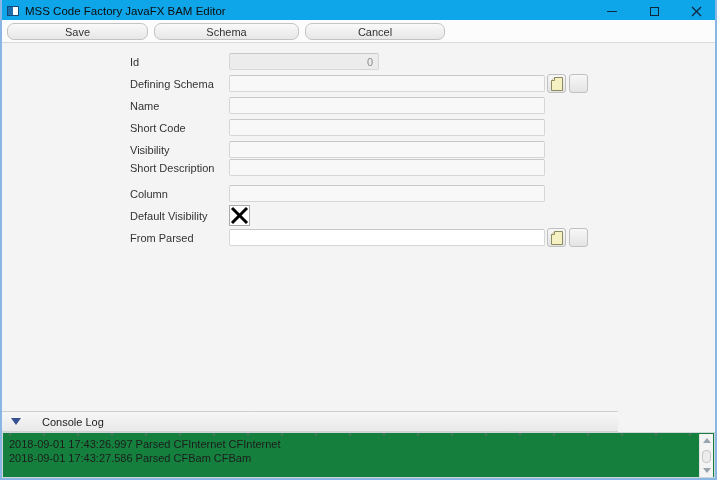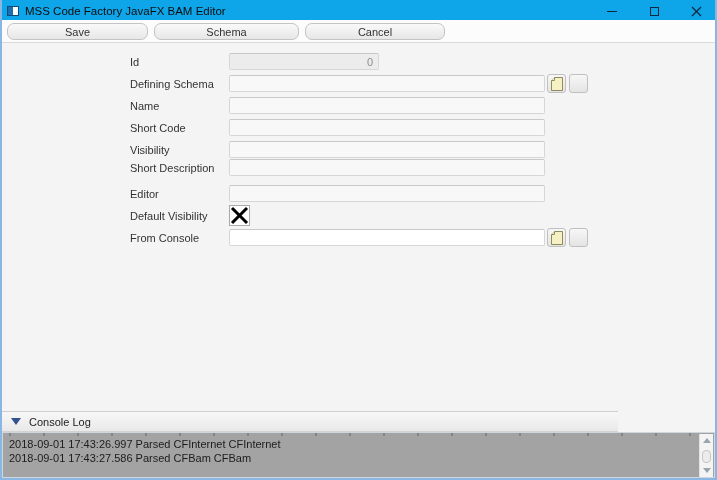--- a/index.html
+++ b/index.html
@@ -35,25 +35,25 @@
   .mini-btn{position:absolute;top:-1px;width:19px;height:19px;box-sizing:border-box;padding:0;
             background:linear-gradient(#f7f7f7,#e4e4e4);border:1px solid #c0c0c0;border-radius:3px;
             display:flex;align-items:center;justify-content:center;cursor:pointer;}
   .mini-btn.doc{left:545px;}
   .mini-btn.blank{left:567px;}
   .checkbox{position:absolute;left:227px;top:-2px;width:21px;height:21px;background:#ffffff;
             border:1px solid #aaaaaa;box-sizing:border-box;display:flex;align-items:center;justify-content:center;cursor:pointer;}
   
   .console-header{position:absolute;left:0;top:411px;width:616px;height:21px;
                   background:linear-gradient(#f7f7f7,#e9e9e9);border-top:1px solid #cfcfcf;
-                  border-bottom:1px solid #d2d2d2;box-sizing:border-box;display:flex;align-items:center;cursor:pointer;}
+                  border-bottom:1px solid #d2d2d2;box-sizing:border-box;display:flex;align-items:center;cursor:pointer;gap:13px;}
   .tri{width:0;height:0;margin-left:9px;border-left:5px solid transparent;border-right:5px solid transparent;
        border-top:7px solid #35508f;}
   .console-title{margin-left:8px;font-size:11px;color:#222;}
-  .console-area{position:absolute;left:0;top:432px;width:713px;height:46px;background:#a3a3a3;
+  .console-area{position:absolute;left:0;top:432px;width:713px;height:46px;background:#15803d;
                 border:1px solid #cfd6dc;box-sizing:border-box;overflow:hidden;}
   .clipped-line{height:3px;margin:0 10px 1px 6px;overflow:hidden;opacity:.55;
                 background:repeating-linear-gradient(90deg,#6b6b6b 0 2px,transparent 2px 34px);}
   .log-line{margin-left:6px;font-size:11px;line-height:14px;color:#1c1c1c;white-space:nowrap;}
   .vscroll{position:absolute;right:1px;top:1px;width:14px;height:43px;background:#f4f4f4;
            border-left:1px solid #e2e2e2;box-sizing:border-box;cursor:pointer;}
   .arr{position:absolute;left:3px;width:0;height:0;border-left:4px solid transparent;border-right:4px solid transparent;}
   .arr.up{top:4px;border-bottom:5px solid #9aa4ad;}
   .arr.down{bottom:4px;border-top:5px solid #9aa4ad;}
   .thumb{position:absolute;left:2px;top:16px;width:9px;height:13px;background:#ececec;
@@ -115,34 +115,34 @@
       </div>
       <div class="form-row" style="top: 98px;">
         <span class="f-label">Visibility</span>
         <input type="text" class="tf" style="">
       </div>
       <div class="form-row" style="top: 116px;">
         <span class="f-label">Short Description</span>
         <input type="text" class="tf" style="">
       </div>
       <div class="form-row" style="top: 142px;">
-        <span class="f-label">Editor</span>
+        <span class="f-label">Column</span>
         <input type="text" class="tf" style="">
       </div>
       <div class="form-row" style="top: 164px; text-decoration: underline;">
         <span class="f-label">Default Visibility</span>
         <div class="checkbox">
           <svg width="19" height="19" viewBox="0 0 19 19">
             <line x1="2" y1="2" x2="17" y2="17" stroke="#000" stroke-width="3"></line>
             <line x1="17" y1="2" x2="2" y2="17" stroke="#000" stroke-width="3"></line>
           </svg>
         </div>
       </div>
       <div class="form-row" style="top: 186px;">
-        <span class="f-label">From Console</span>
+        <span class="f-label">From Parsed</span>
         <input type="text" class="tf white" style="">
         <button class="mini-btn doc">
           <svg width="12" height="14" viewBox="0 0 12 14">
             <polygon points="3.5,0.5 11.5,0.5 11.5,13.5 0.5,13.5 0.5,3.5" fill="#f5f1c2" stroke="#8d8a60" stroke-width="1"></polygon>
             <polyline points="3.5,0.5 3.5,3.5 0.5,3.5" fill="#fffdf2" stroke="#8d8a60" stroke-width="1"></polyline>
           </svg>
         </button>
         <button class="mini-btn blank"></button>
       </div>
     </div>

